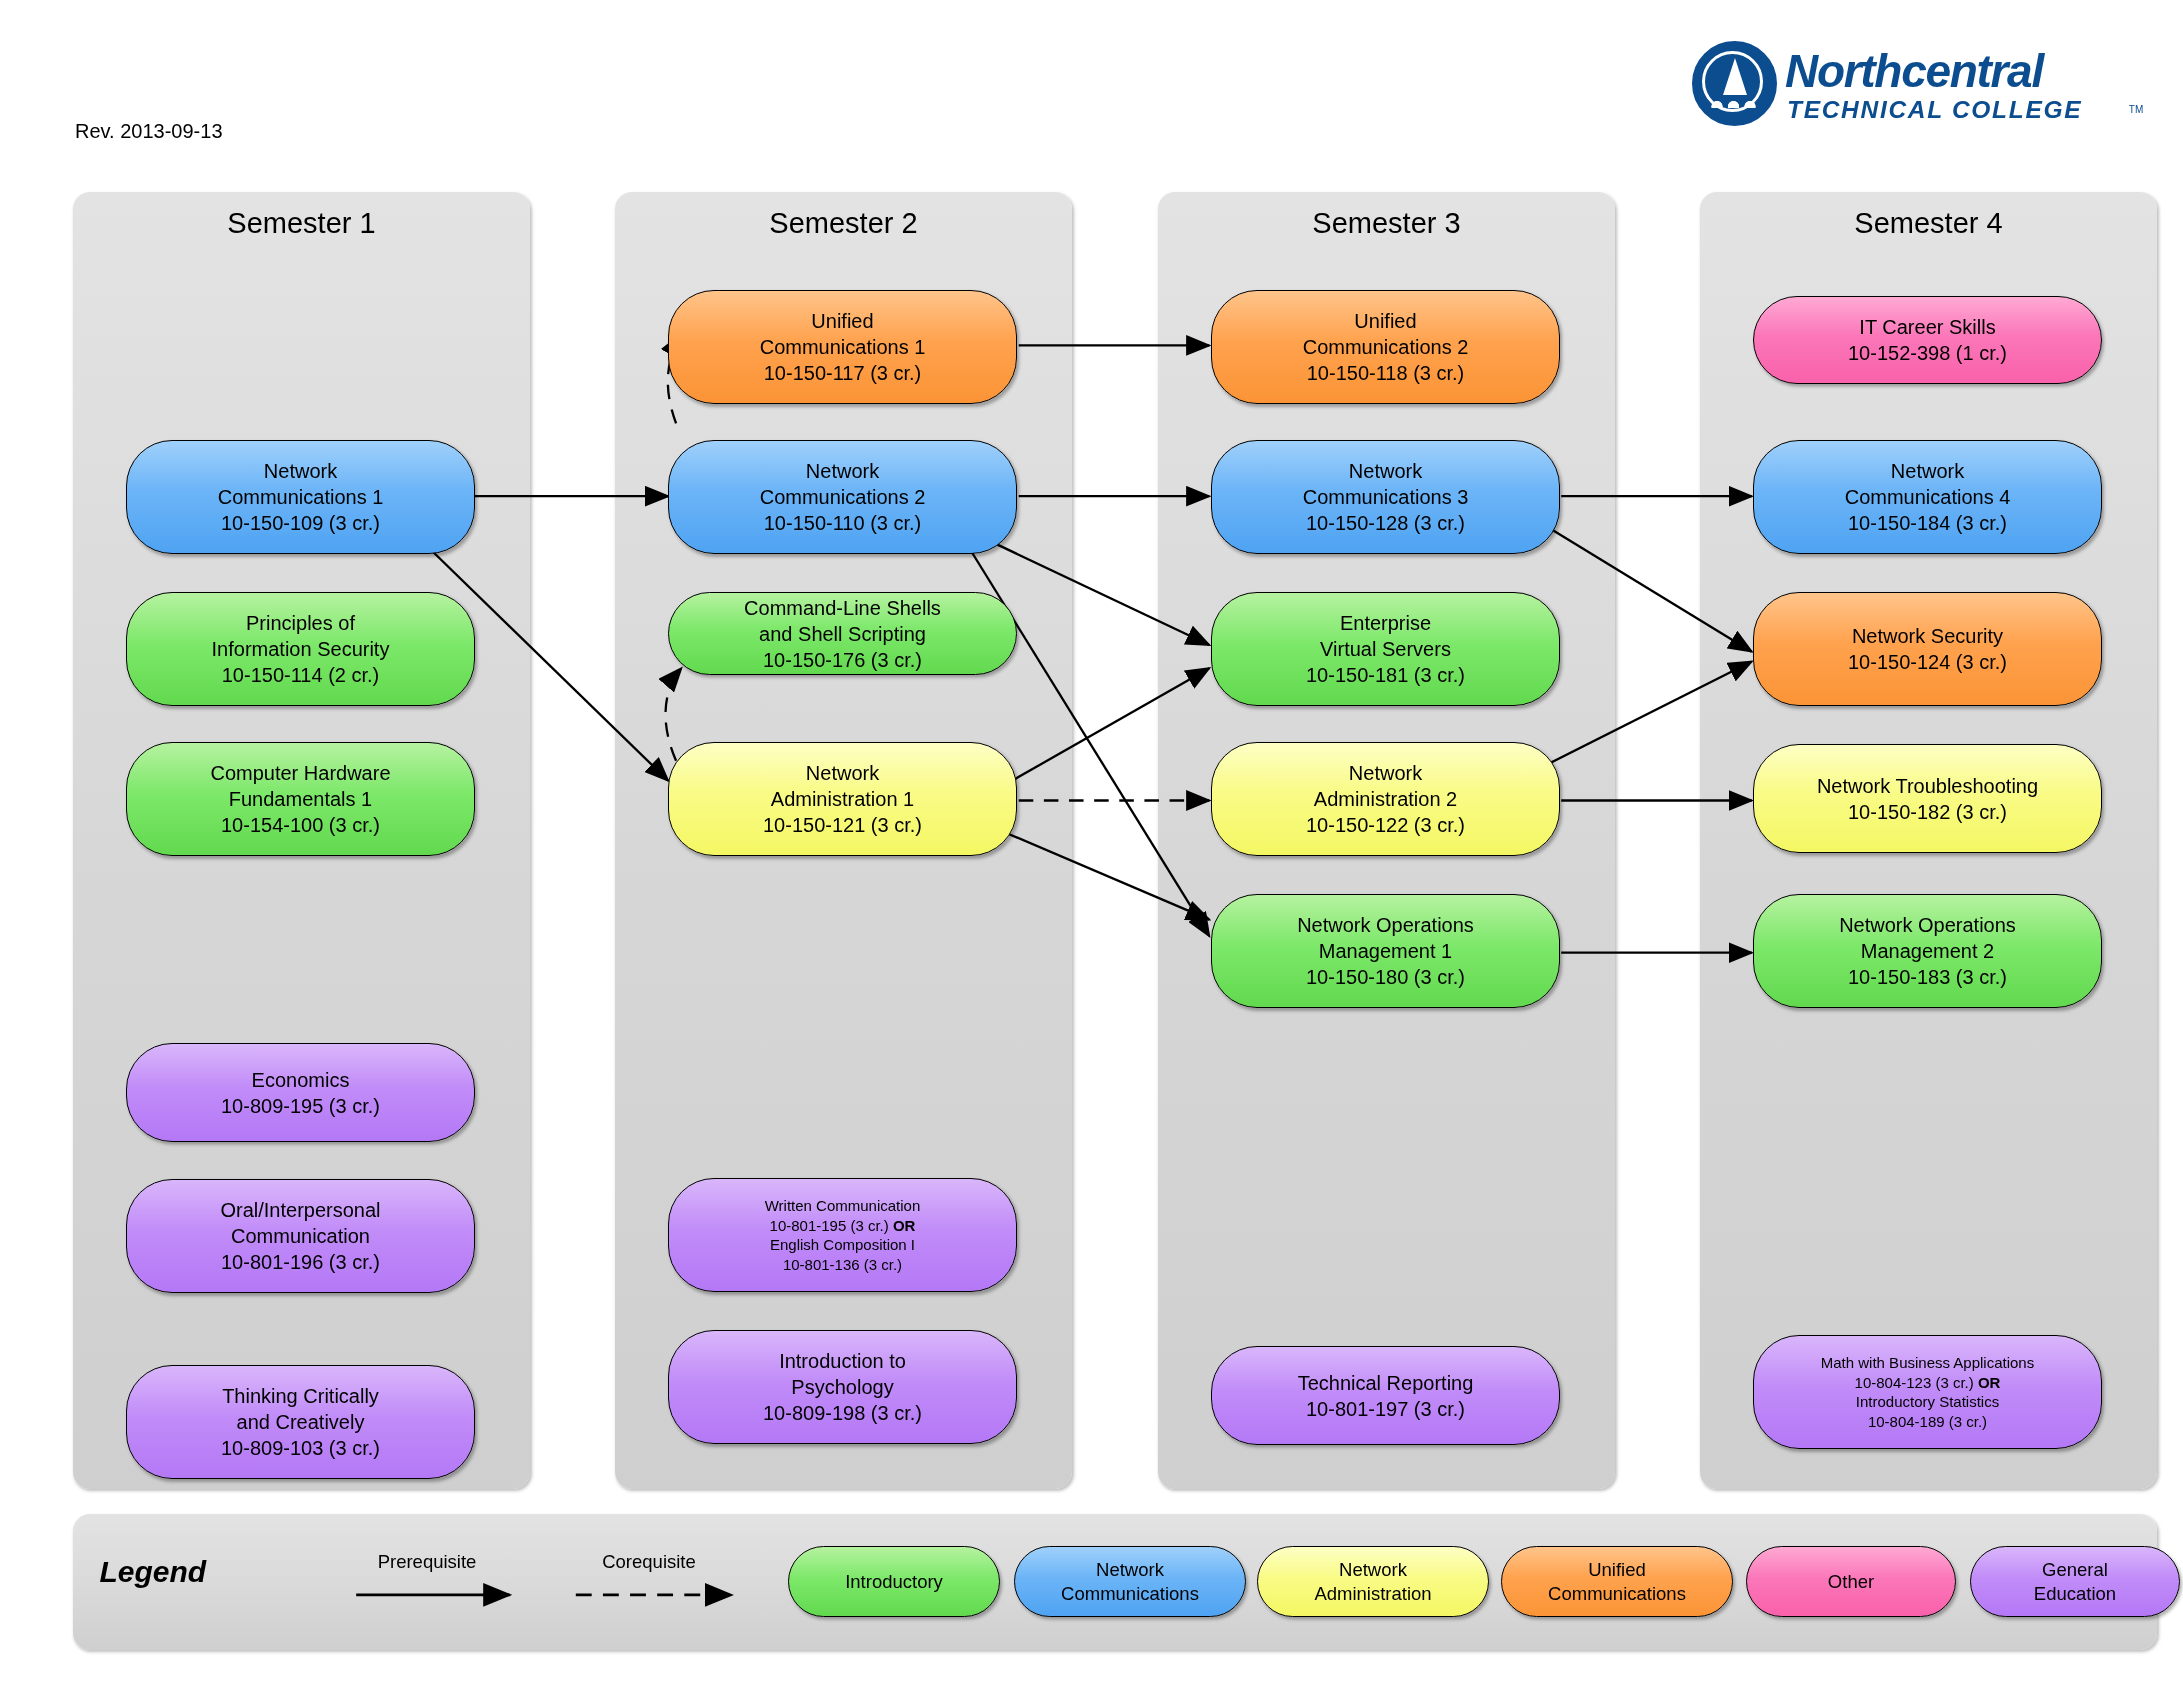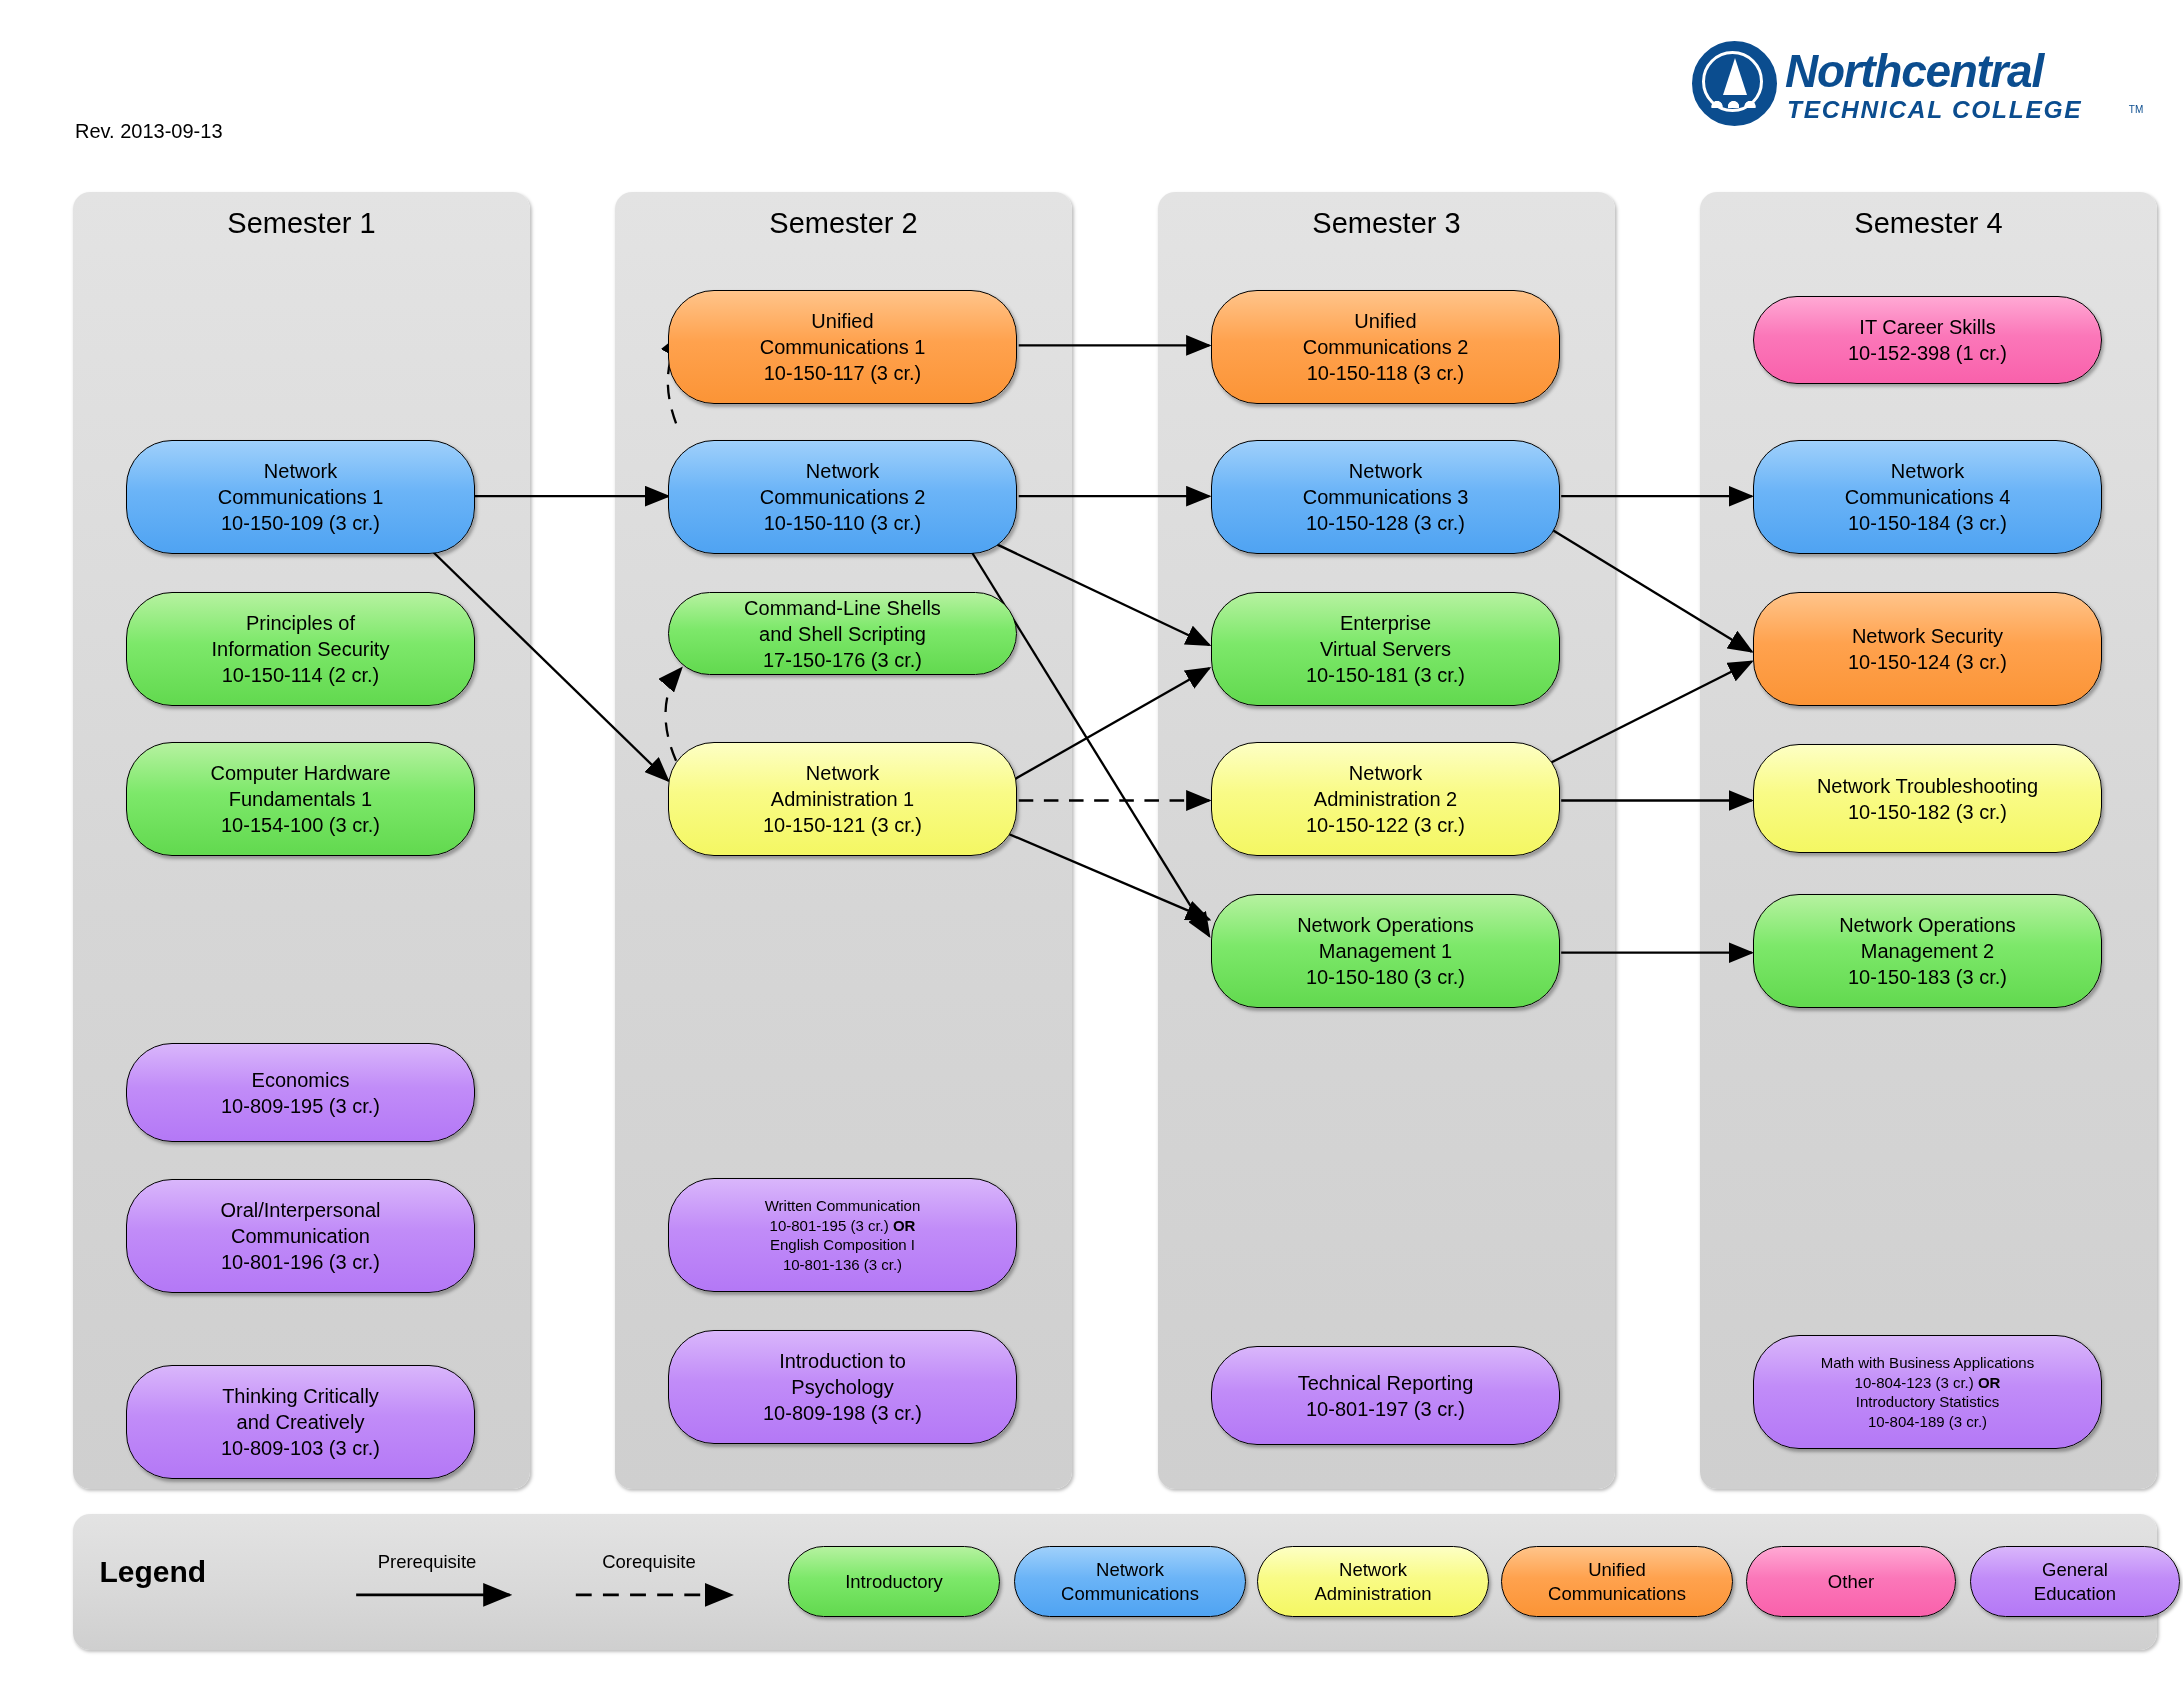--- a/index.html
+++ b/index.html
@@ -171,20 +171,21 @@
     border-radius: 17px;
     background: linear-gradient(to bottom, #e3e3e3 0%, #d8d8d8 60%, #cfcfcf 100%);
     box-shadow: 1.3px 2px 3.3px rgba(0,0,0,0.25);
   }
   #legend-title {
     position: absolute;
     left: 26.5px; top: 41px;
     font-size: 30px;
     font-weight: bold;
     color: #000;
+    font-style: italic;
   }
   .legend-line-label {
     position: absolute;
     font-size: 18.5px;
     color: #000;
     text-align: center;
   }
   .legend-chip {
     position: absolute;
     top: 32px;
@@ -329,21 +330,21 @@
   <div class="lbl">
     <div>Network</div>
     <div>Communications 2</div>
     <div>10-150-110 (3 cr.)</div>
   </div>
 </div>
 <div class="node c-green" style="left:668px; top:592px; width:349px; height:83px;">
   <div class="lbl">
     <div>Command-Line Shells</div>
     <div>and Shell Scripting</div>
-    <div>17-150-176 (3 cr.)</div>
+    <div>10-150-176 (3 cr.)</div>
   </div>
 </div>
 <div class="node c-yellow" style="left:668px; top:742px; width:349px; height:114px;">
   <div class="lbl">
     <div>Network</div>
     <div>Administration 1</div>
     <div>10-150-121 (3 cr.)</div>
   </div>
 </div>
 <div class="node c-purple small" style="left:668px; top:1178px; width:349px; height:114px;">

